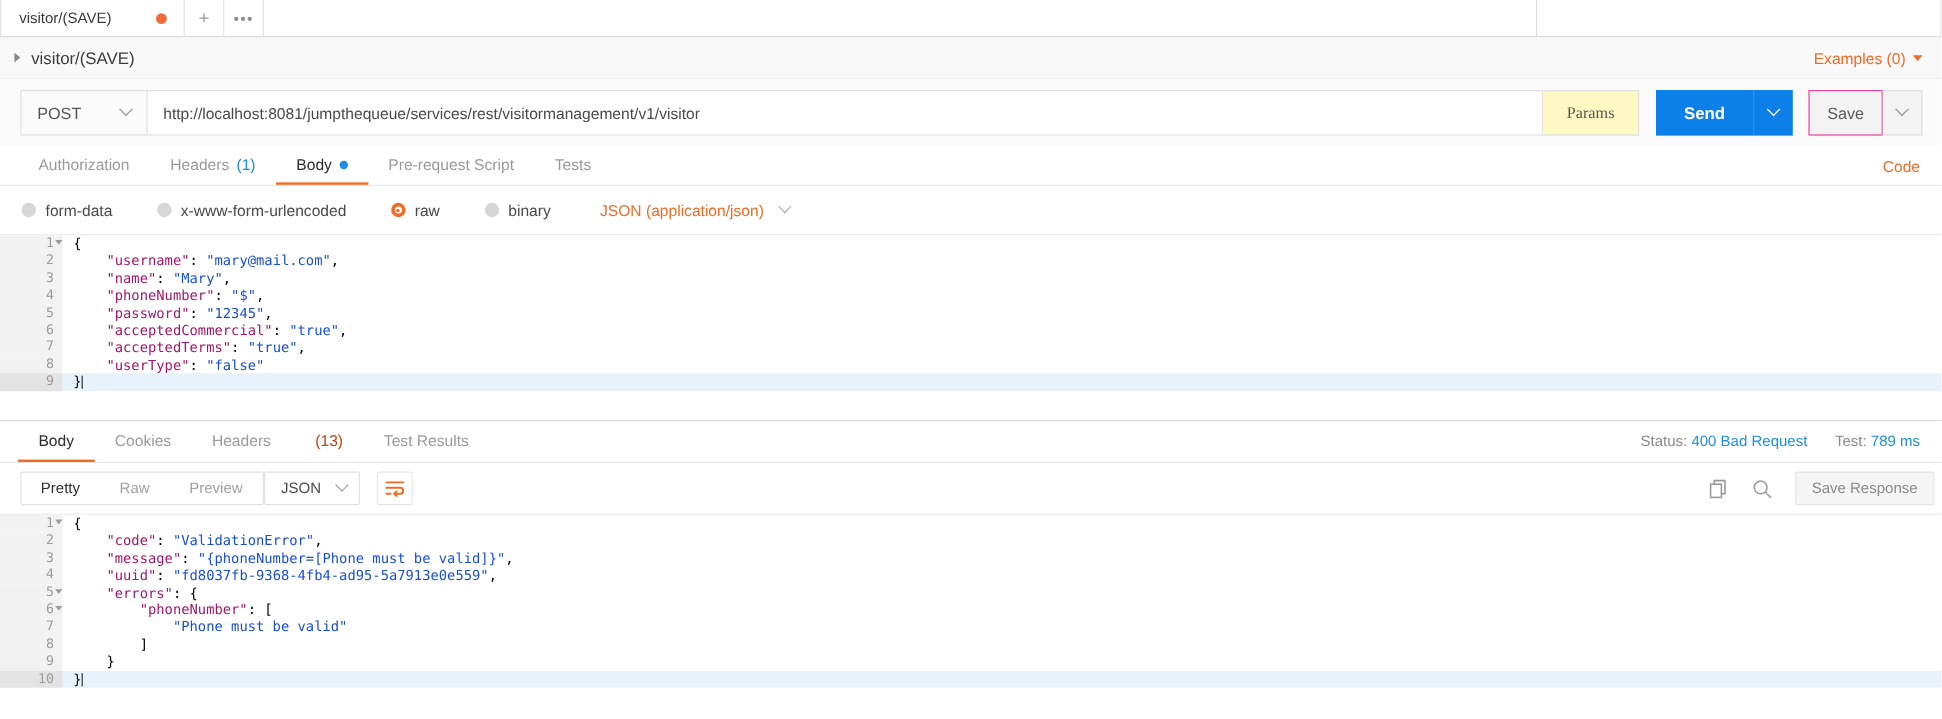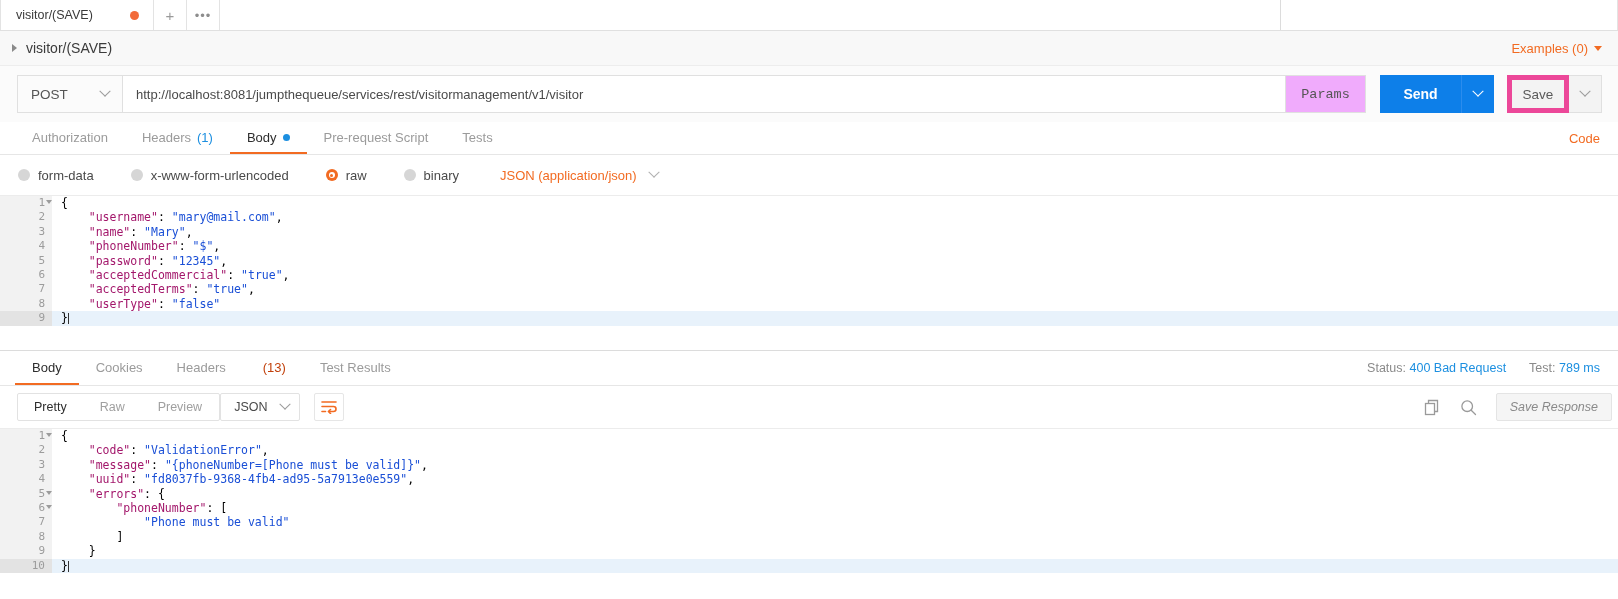--- a/index.html
+++ b/index.html
@@ -126,25 +126,25 @@
     font-family: "Liberation Sans", sans-serif;
     font-size: 13px;
     color: #4a4a4a;
     outline: none;
   }
   .params-btn {
     height: 38px;
     min-width: 80px;
     border: 1px solid #e0e0e0;
     border-left: none;
-    background: #f0abfc;
+    background: #fef9c3;
     color: #555;
     font-size: 13.5px;
     cursor: pointer;
-    font-family: Liberation Mono, monospace;
+    font-family: Liberation Serif, serif;
   }
   .send-group { display: flex; margin-left: 14px; }
   .send-btn {
     height: 38px; width: 81px;
     background: #0d7fe9;
     color: #fff;
     border: none;
     font-weight: bold;
     font-size: 14px;
     cursor: pointer;
@@ -156,21 +156,21 @@
     border: none;
     border-left: 1px solid #2b8ced;
     display:flex;align-items:center;justify-content:center;
     cursor:pointer;
   }
   .send-caret .chev { border-color:#ffffff; }
   .save-group { display: flex; margin-left: 13px; }
   .save-btn {
     height: 38px; width: 62px;
     background: #f3f3f3;
-    border: 5px solid #ec4899;
+    border: 1px solid #ec4899;
     color: #5a5a5a;
     font-size: 13.5px;
     cursor: pointer;
     font-family: "Liberation Sans", sans-serif;
   }
   .save-caret {
     height: 38px; width: 33px;
     background: #f3f3f3;
     border: 1px solid #e0e0e0;
     border-left: none;
@@ -352,21 +352,20 @@
     background:#fff;
   }
   .resp-tools-right { margin-left:auto; display:flex;align-items:center;gap:19px; }
   .icon-btn { cursor:pointer; display:flex;align-items:center;justify-content:center; }
   .save-resp-btn {
     height:28px; padding:0 13px;
     border:1px solid #e4e4e4; background:#f5f5f5;
     font-size:12.5px;color:#8a8a8a;border-radius:2px;cursor:pointer;
     display:flex;align-items:center;
     font-family: "Liberation Sans", sans-serif;
-    font-style: italic;
   }
 </style>
 </head>
 <body>
 
 <div class="tabstrip">
   <div class="req-tab">
     <span>visitor/(SAVE)</span>
     <span class="dot-unsaved"></span>
   </div>

